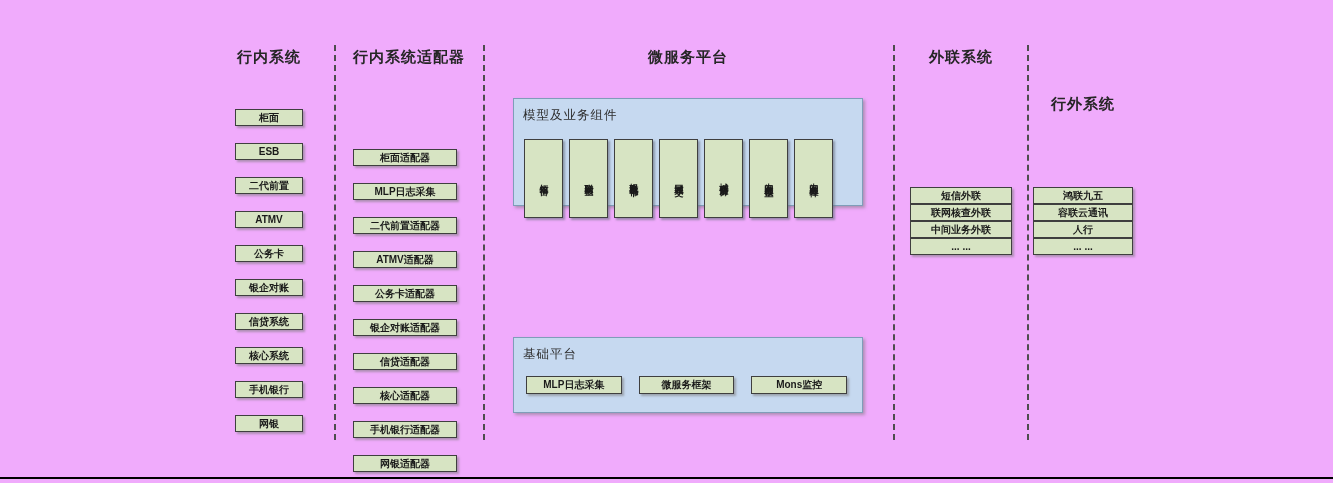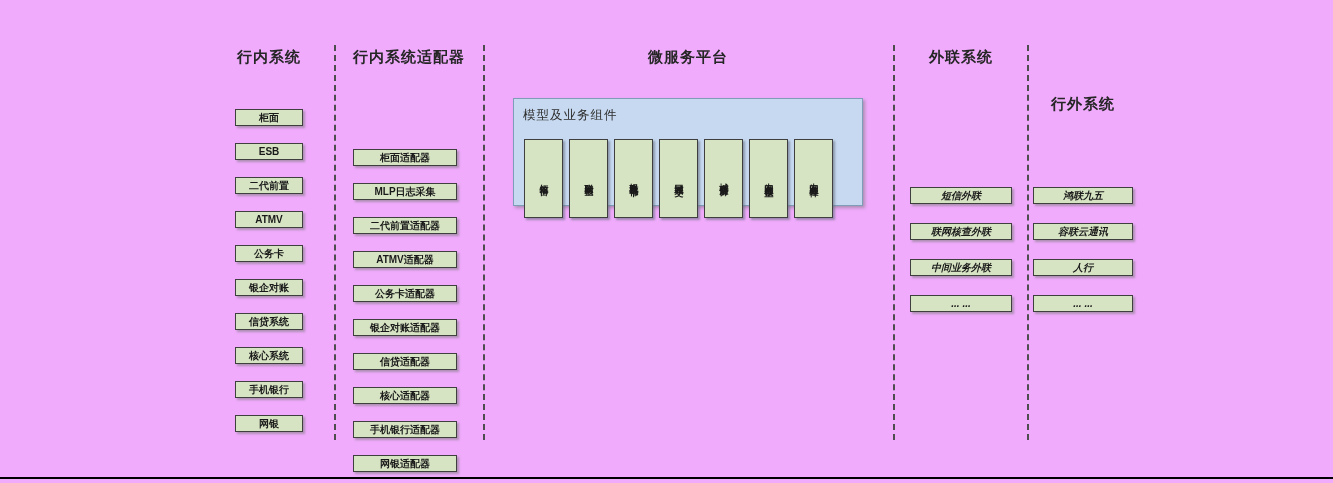--- a/index.html
+++ b/index.html
@@ -9,21 +9,21 @@
   .col-header{
     position:absolute;top:48px;transform:translateX(-50%);
     font-size:15px;font-weight:bold;color:#262626;letter-spacing:1px;white-space:nowrap;
   }
   .separator{
     position:absolute;top:45px;height:395px;width:0;
     border-left:2px dashed #4d4d4d;
   }
   .vlist{position:absolute;display:flex;flex-direction:column;}
   .vlist.pitch30{gap:17px;}
-  .vlist.pitch36{gap:19px;font-style:italic;}
+  .vlist.pitch36{}
 
   .gbox{
     box-sizing:border-box;height:17px;width:100%;
     background:#d7e4c3;border:1px solid #3f3f3f;
     box-shadow:2px 2px 2px rgba(120,120,120,0.55);
     display:flex;align-items:center;justify-content:center;
     font-size:10px;font-weight:bold;color:#1a1a1a;white-space:nowrap;
   }
 
   .panel{
@@ -103,20 +103,29 @@
         <div class="vbox">联网核查</div>
         <div class="vbox">银联及银行卡</div>
         <div class="vbox">同城票交</div>
         <div class="vbox">城商行清算</div>
         <div class="vbox">中间业务模型</div>
         <div class="vbox">中间业务组件</div>
       </div>
   </div>
 
 
+  <div class="panel" style="top:337px;height:76px;">
+    <div class="panel-label">基础平台</div>
+    <div class="hbox-row" style="top:38px;">
+
+    <div class="gbox">MLP日志采集</div>
+        <div class="gbox">微服务框架</div>
+        <div class="gbox">Mons监控</div>
+      </div>
+  </div>
 
   <div class="vlist pitch36" style="left:910px;top:187px;width:102px;">
 
   <div class="gbox">短信外联</div>
       <div class="gbox">联网核查外联</div>
       <div class="gbox">中间业务外联</div>
       <div class="gbox">... ...</div>
     </div>
 
   <div class="vlist pitch36" style="left:1033px;top:187px;width:100px;">

